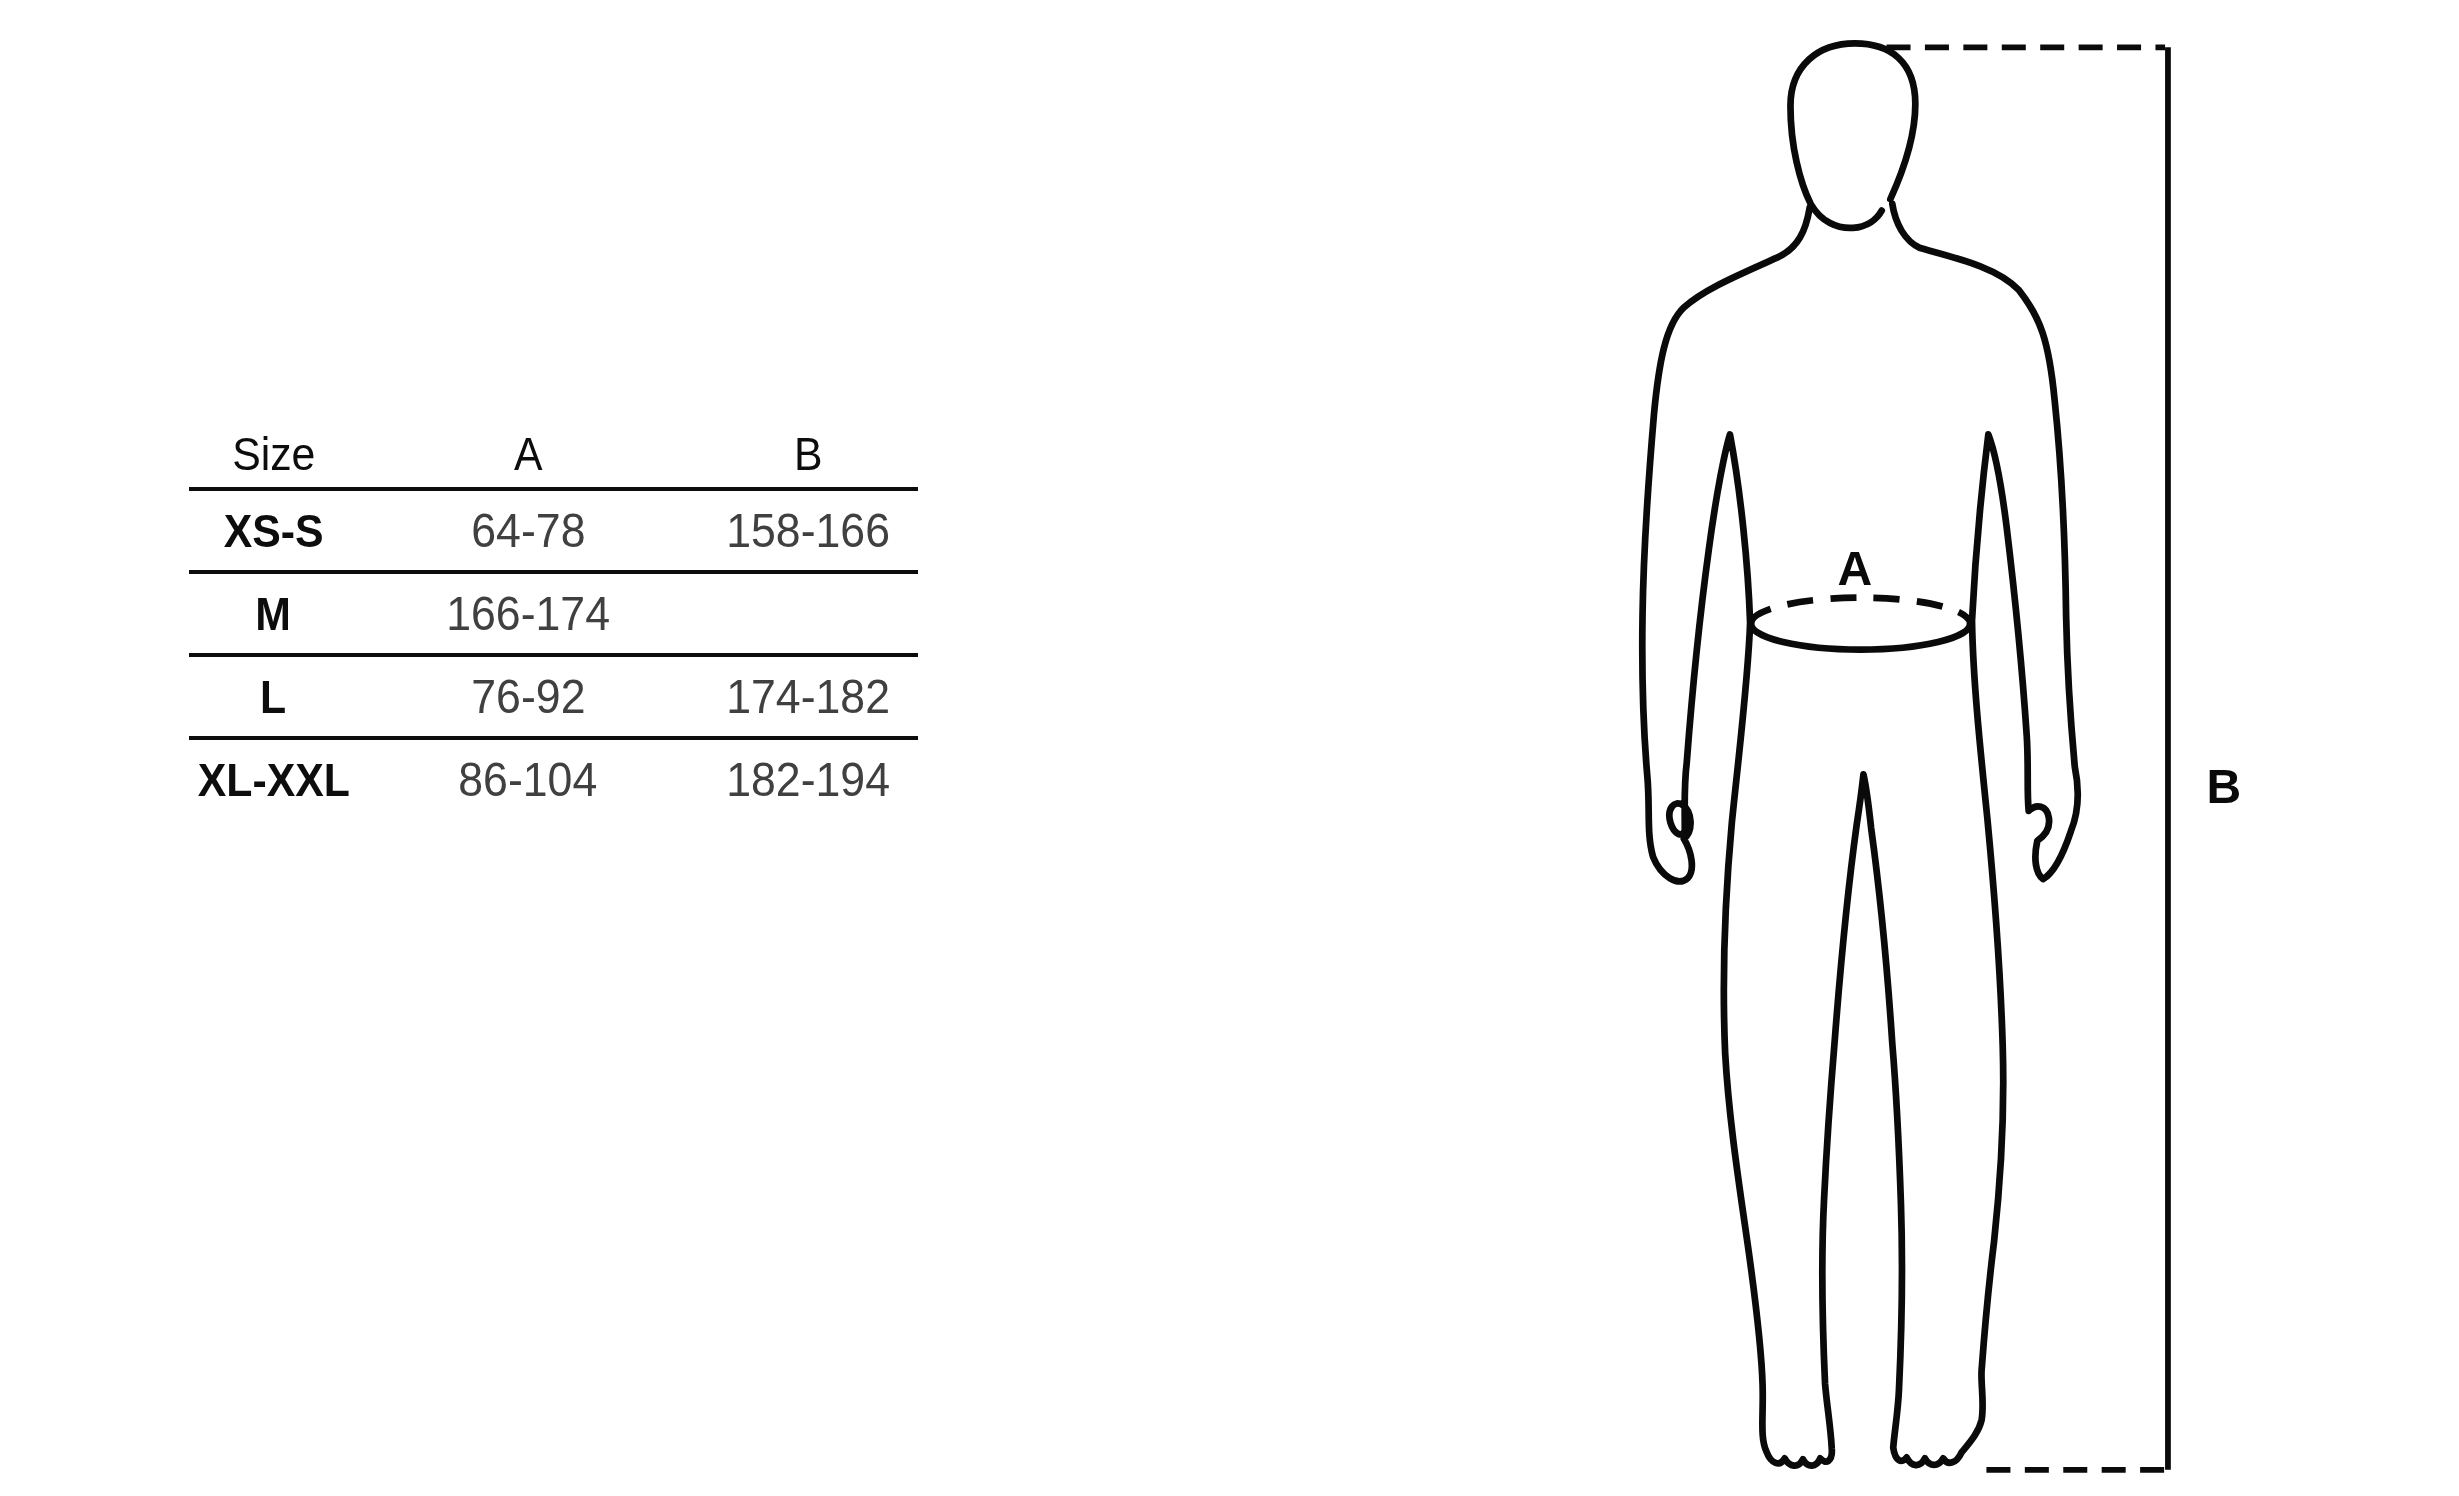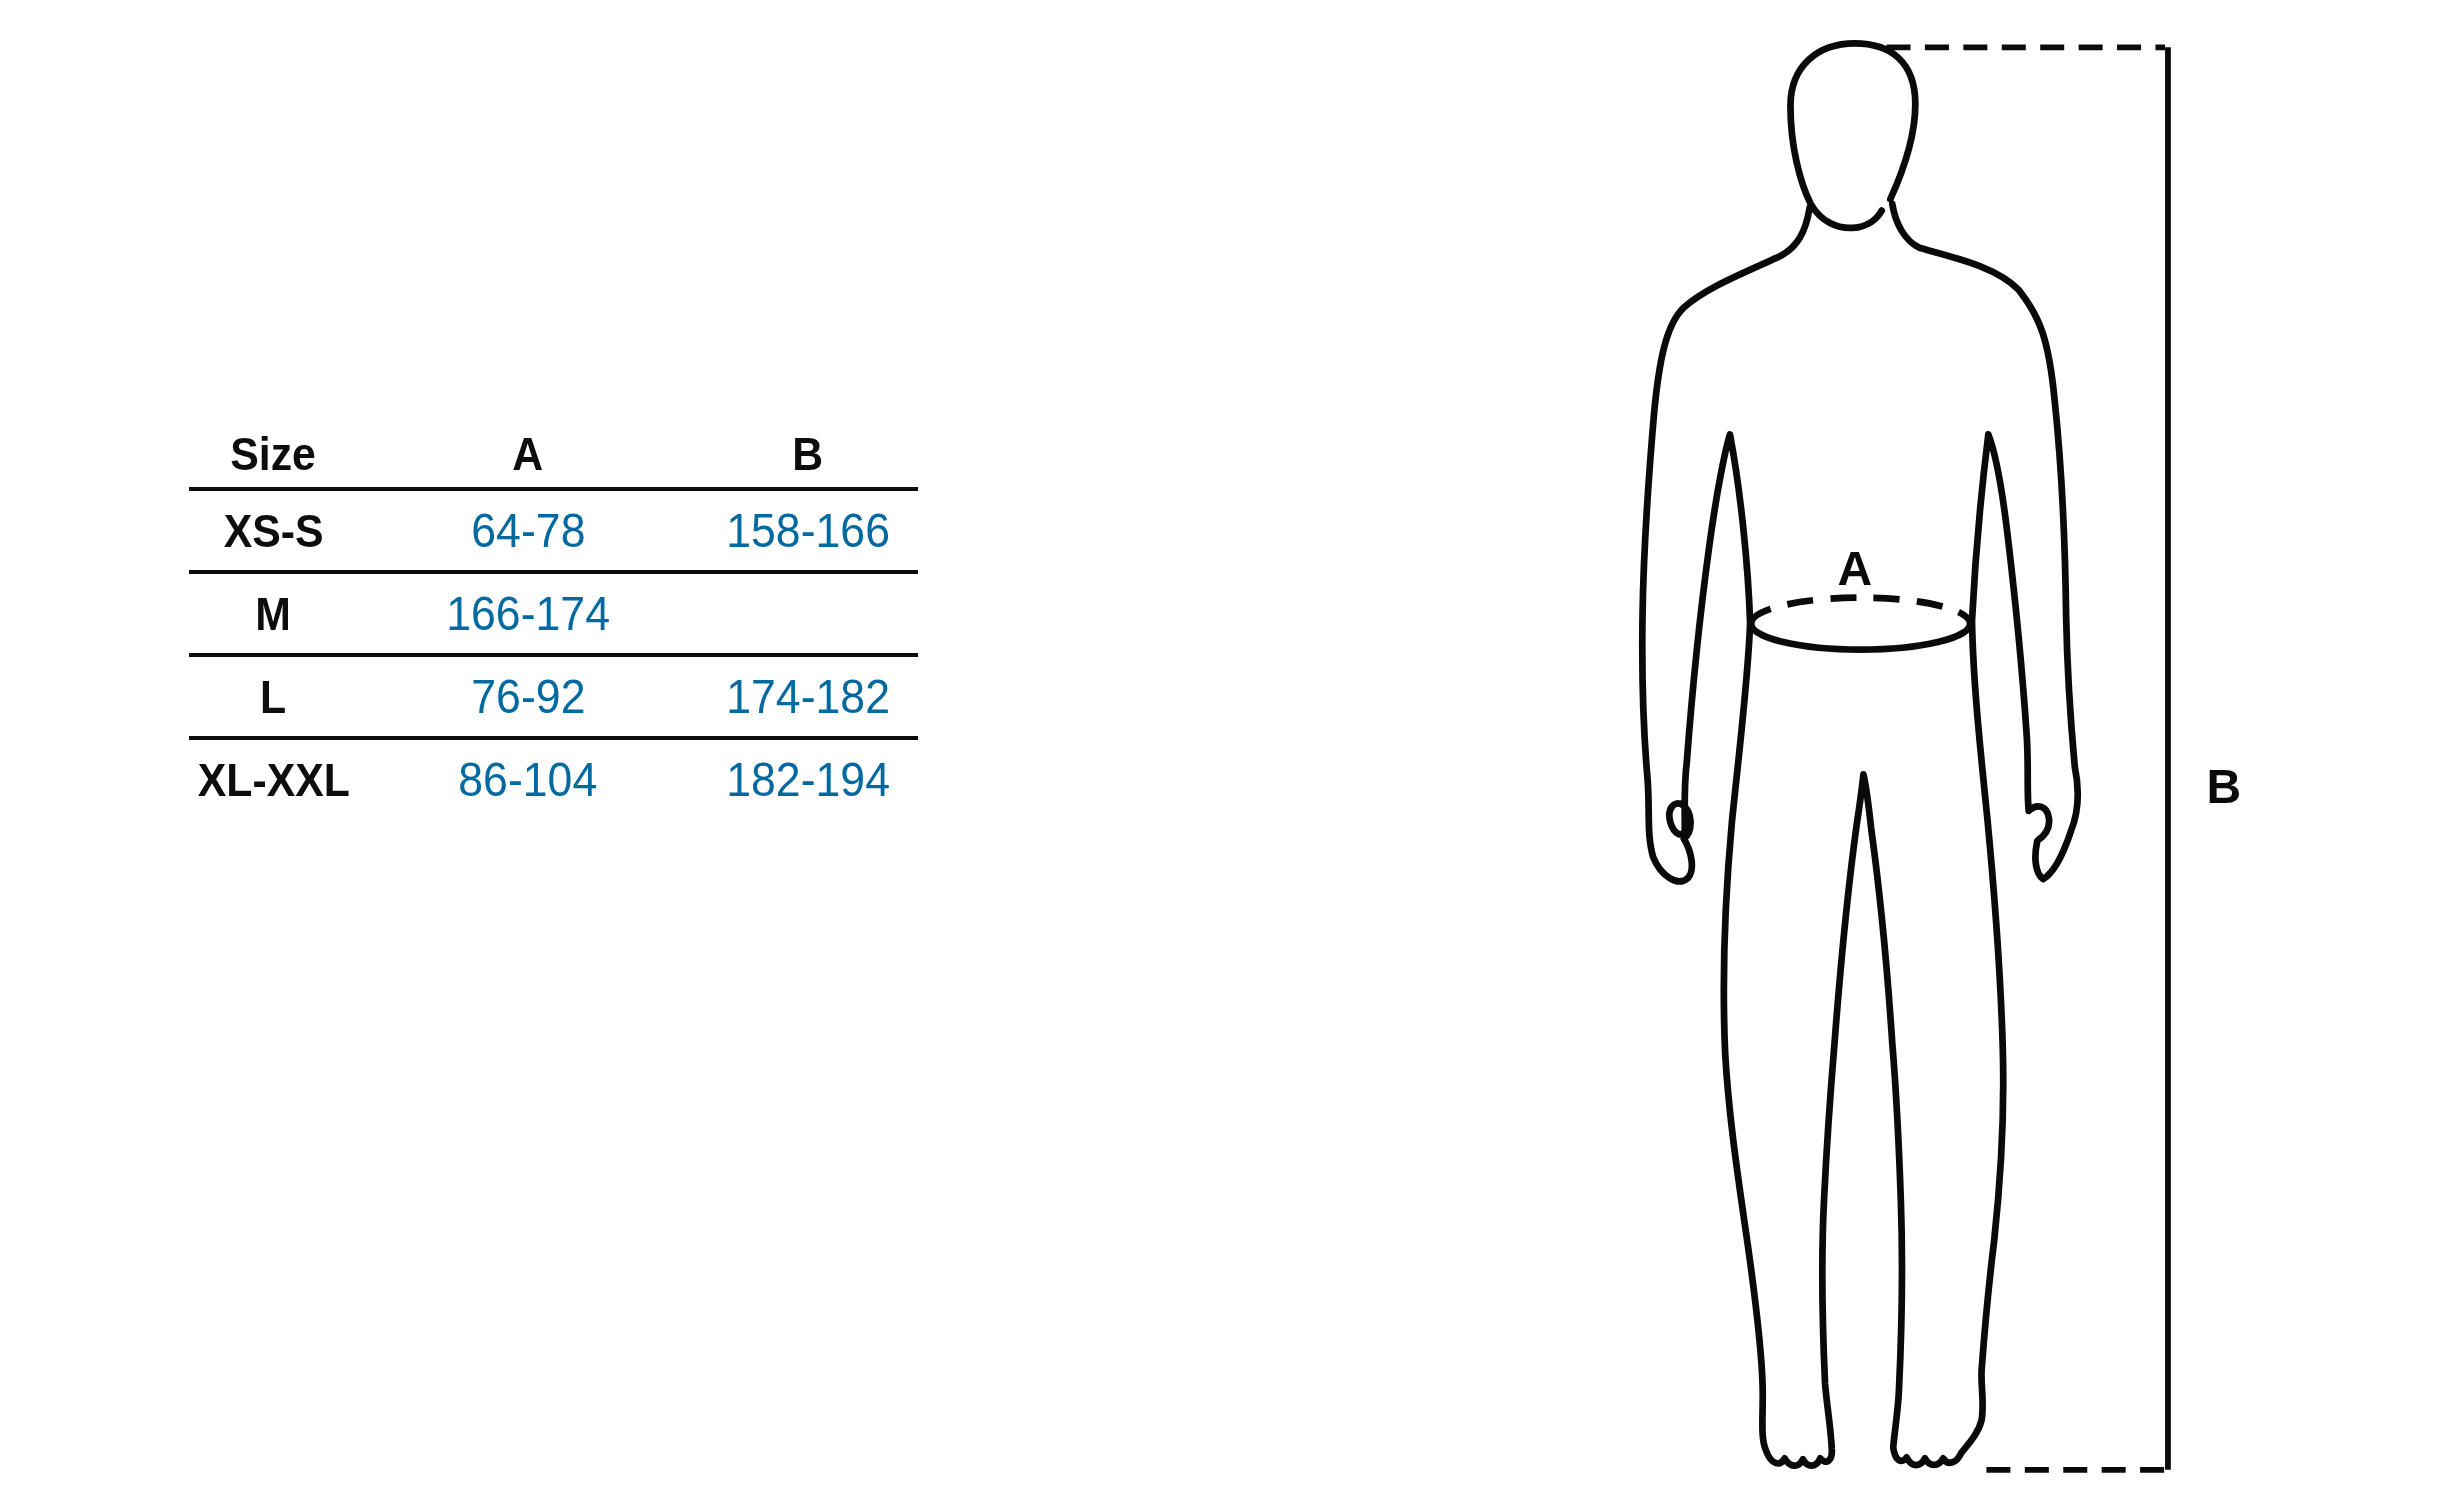--- a/index.html
+++ b/index.html
@@ -39,32 +39,32 @@
     text-align: center;
     white-space: nowrap;
     line-height: 1;
   }
   .tx {
     display: inline-block;
     transform: scaleX(0.93);
     transform-origin: center;
   }
   .cell.head {
-    font-weight: bold;
+    font-weight: normal;
     font-size: 46px;
   }
   .cell.size {
     font-weight: bold;
     font-size: 46px;
     text-decoration: underline;
   }
   .cell.val {
     font-weight: 400;
     font-size: 48px;
-    color: #0369a1;
+    color: #404040;
   }
 
   
   .figure-svg {
     position: absolute;
     left: 0;
     top: 0;
     width: 2459px;
     height: 1497px;
   }

